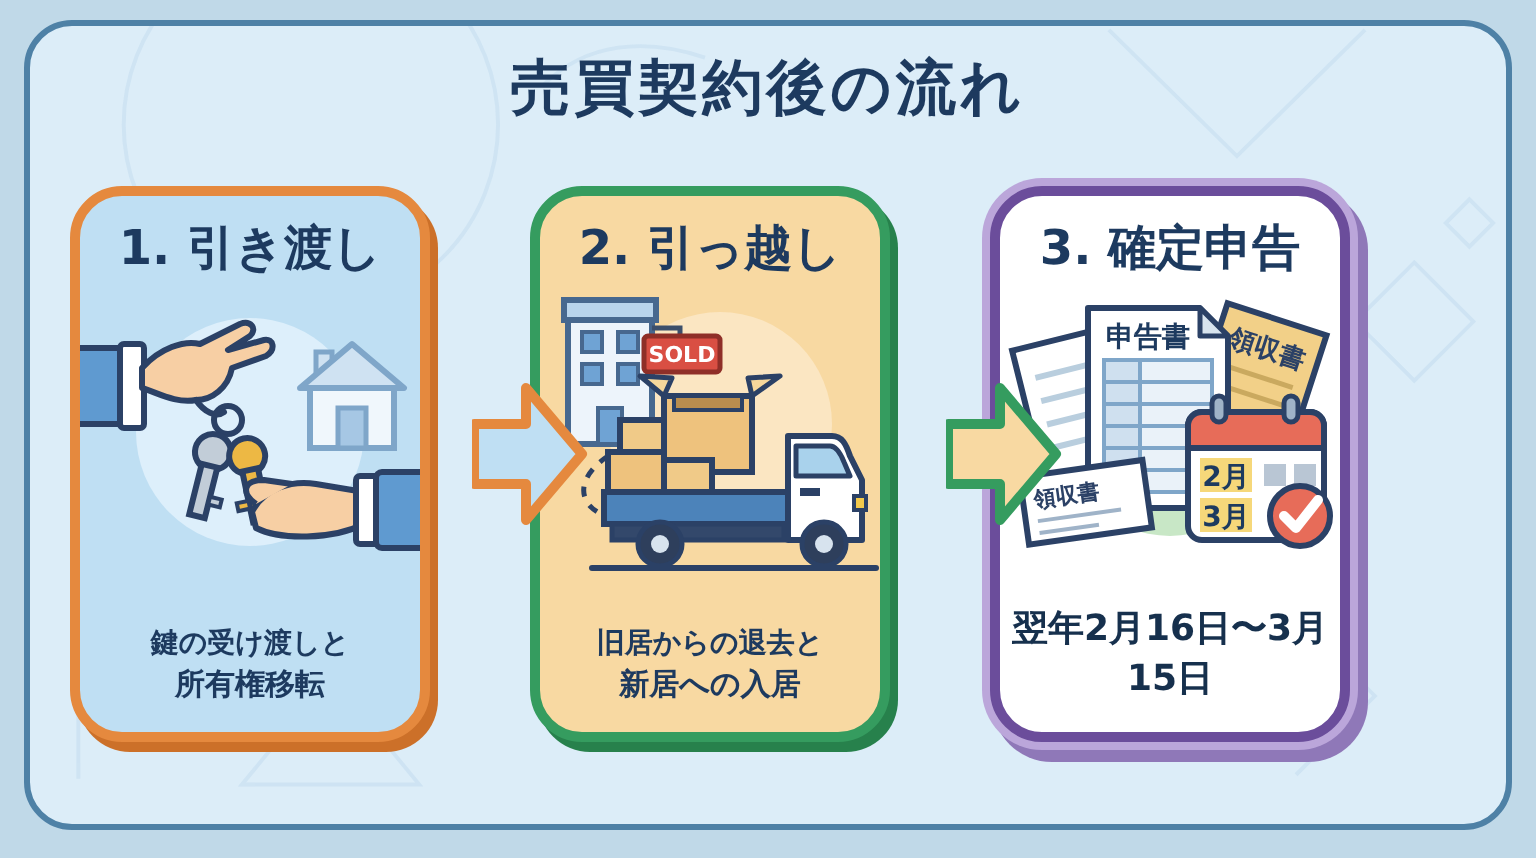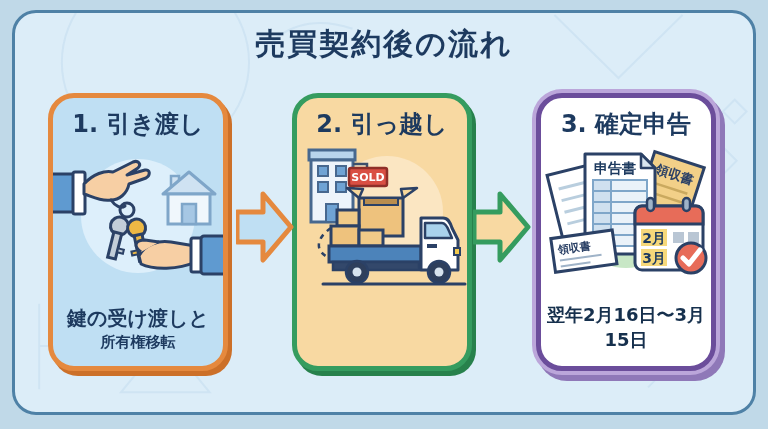--- a/index.html
+++ b/index.html
@@ -12,35 +12,35 @@
     position:absolute;left:12px;top:10px;width:744px;height:405px;
     box-sizing:border-box;background:#dcedf8;
     border:3px solid #4e81a6;border-radius:24px;overflow:hidden;
   }
   .pattern{position:absolute;left:0;top:0;width:100%;height:100%;opacity:.6;}
   .title{
     position:absolute;left:0;top:24px;width:768px;text-align:center;
     font-size:30px;font-weight:bold;color:#1d3a5f;letter-spacing:2px;z-index:2;
   }
   .panels{
-    position:absolute;left:48px;top:93px;width:532px;display:flex;gap:64px;z-index:2;
+    position:absolute;left:35px;top:93px;width:532px;display:flex;gap:50px;z-index:2;
   }
   .panel{
     width:188px;height:278px;box-sizing:border-box;border-radius:26px;
     border:5px solid;display:flex;flex-direction:column;align-items:center;
     text-align:center;position:relative;
   }
   .panel-1{background:#bfdff3;border-color:#e5893e;box-shadow:4px 5px 0 #cc7029;}
   .panel-2{background:#f8d9a2;border-color:#359c5f;box-shadow:4px 5px 0 #27814c;align-items:center;}
   .panel-3{background:#ffffff;border-color:#6b4d9b;
            box-shadow:0 0 0 4px #bba6da, 5px 6px 0 4px #8f78b8;}
   .heading{font-size:24px;font-weight:bold;color:#1d3a5f;margin-top:10px;white-space:nowrap;}
   .art{margin-top:0px;}
   .caption{margin-top:auto;margin-bottom:14px;font-weight:bold;color:#1d3a5f;line-height:1.35;}
-  .caption .l1{font-size:20px;}
+  .caption .l1{font-size:14px;}
   .caption .l2{font-size:15px;}
   .panel-3 .caption .l1{font-size:18px;color:#16304d;}
   .panel-3 .caption .l2{font-size:12.5px;color:#16304d;margin-top:2px;}
   .arrow{position:absolute;top:191px;z-index:3;}
   .arrow-1{left:236px;}
   .arrow-2{left:473px;}
   svg text{font-family:"DejaVu Sans", sans-serif;font-weight:bold;}
 </style>
 </head>
 <body>
@@ -142,20 +142,24 @@
         <path d="M94,37 L111,37 C114,37 116,40 118,45 L121,52 L94,52 Z" fill="#a9d2ec" stroke="#2b4166" stroke-width="2.5" stroke-linejoin="round"></path>
         <rect x="96" y="58" width="10" height="4" fill="#2b4166"></rect>
         <rect x="123" y="62" width="6" height="7" fill="#f2c94c" stroke="#2b4166" stroke-width="2"></rect>
         <circle cx="26" cy="86" r="11" fill="#2e3f5c" stroke="#2b4166" stroke-width="2.5"></circle>
         <circle cx="26" cy="86" r="4.5" fill="#d7e3ee"></circle>
         <circle cx="108" cy="86" r="11" fill="#2e3f5c" stroke="#2b4166" stroke-width="2.5"></circle>
         <circle cx="108" cy="86" r="4.5" fill="#d7e3ee"></circle>
         <line x1="-8" y1="98" x2="134" y2="98" stroke="#2b4166" stroke-width="3" stroke-linecap="round"></line>
       </g>
     </svg>
+    <div class="caption">
+      <div class="l1">旧居からの退去と</div>
+      <div class="l2">新居への入居</div>
+    </div>
   </div>
 
   <div class="panel panel-3">
     <div class="heading">3. 確定申告</div>
     <svg class="art" width="170" height="148" viewBox="0 0 170 148">
       <circle cx="85" cy="72" r="56" fill="#c8e7c6"></circle>
 
       <g transform="rotate(-14 40 64)">
         <rect x="14" y="28" width="50" height="72" fill="#ffffff" stroke="#2b4166" stroke-width="3"></rect>
         <line x1="22" y1="44" x2="56" y2="44" stroke="#b9cede" stroke-width="3"></line>

